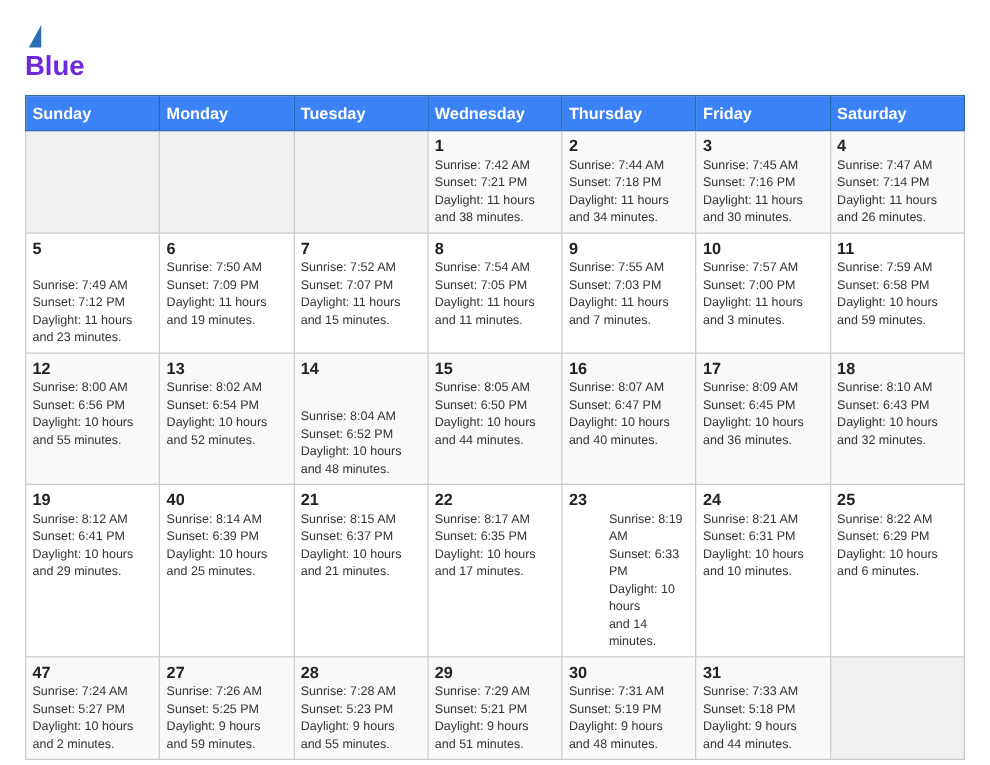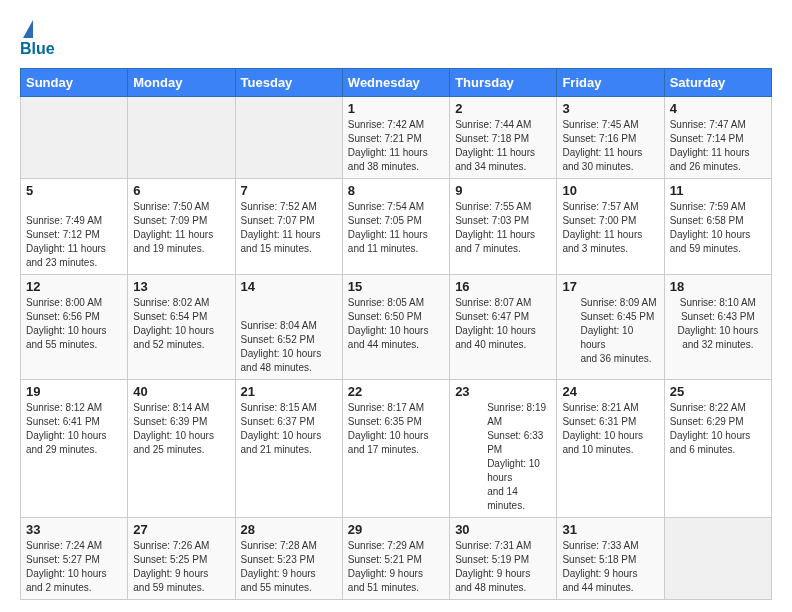--- a/index.html
+++ b/index.html
@@ -83,21 +83,21 @@
   </style>
 </head>
 <body>
 
 <div class="header">
   <div class="logo">
     <div class="logo-line">
       <span style="display:inline-block;width:0;height:0;border-left:10px solid transparent;border-right:0px solid transparent;border-bottom:18px solid #2a6db5;margin-left:3px;margin-bottom:2px;"></span>
     </div>
     <div>
-      <span style="font-size:16px;font-weight:bold;color:#0369a1;">Blue</span>
+      <span style="font-size:22px;font-weight:bold;color:#6d28d9;">Blue</span>
     </div>
   </div>
   <div class="title-block">
     <div class="month-title"></div>
     <div class="location-title"></div>
   </div>
 </div>
 
 <table>
   <thead>
@@ -227,28 +227,28 @@
         </td>
         <td>
           <span class="day-number">16</span>
           <div class="day-info" style="white-space: pre-line;">Sunrise: 8:07 AM
 Sunset: 6:47 PM
 Daylight: 10 hours
 and 40 minutes.</div>
         </td>
         <td>
           <span class="day-number">17</span>
-          <div class="day-info" style="white-space: pre-line; margin-left: 18px;">Sunrise: 8:09 AM
+          <div class="day-info" style="white-space: pre-line;">Sunrise: 8:09 AM
 Sunset: 6:45 PM
 Daylight: 10 hours
 and 36 minutes.</div>
         </td>
         <td>
           <span class="day-number">18</span>
-          <div class="day-info" style="white-space: pre-line; text-align: center;">Sunrise: 8:10 AM
+          <div class="day-info" style="white-space: pre-line;">Sunrise: 8:10 AM
 Sunset: 6:43 PM
 Daylight: 10 hours
 and 32 minutes.</div>
         </td>
       </tr>
       <tr>
         <td>
           <span class="day-number">19</span>
           <div class="day-info" style="white-space: pre-line;">Sunrise: 8:12 AM
 Sunset: 6:41 PM
@@ -293,21 +293,21 @@
         <td>
           <span class="day-number">25</span>
           <div class="day-info" style="white-space: pre-line;">Sunrise: 8:22 AM
 Sunset: 6:29 PM
 Daylight: 10 hours
 and 6 minutes.</div>
         </td>
       </tr>
       <tr>
         <td>
-          <span class="day-number">33</span>
+          <span class="day-number">47</span>
           <div class="day-info" style="white-space: pre-line;">Sunrise: 7:24 AM
 Sunset: 5:27 PM
 Daylight: 10 hours
 and 2 minutes.</div>
         </td>
         <td>
           <span class="day-number">27</span>
           <div class="day-info" style="white-space: pre-line;">Sunrise: 7:26 AM
 Sunset: 5:25 PM
 Daylight: 9 hours

